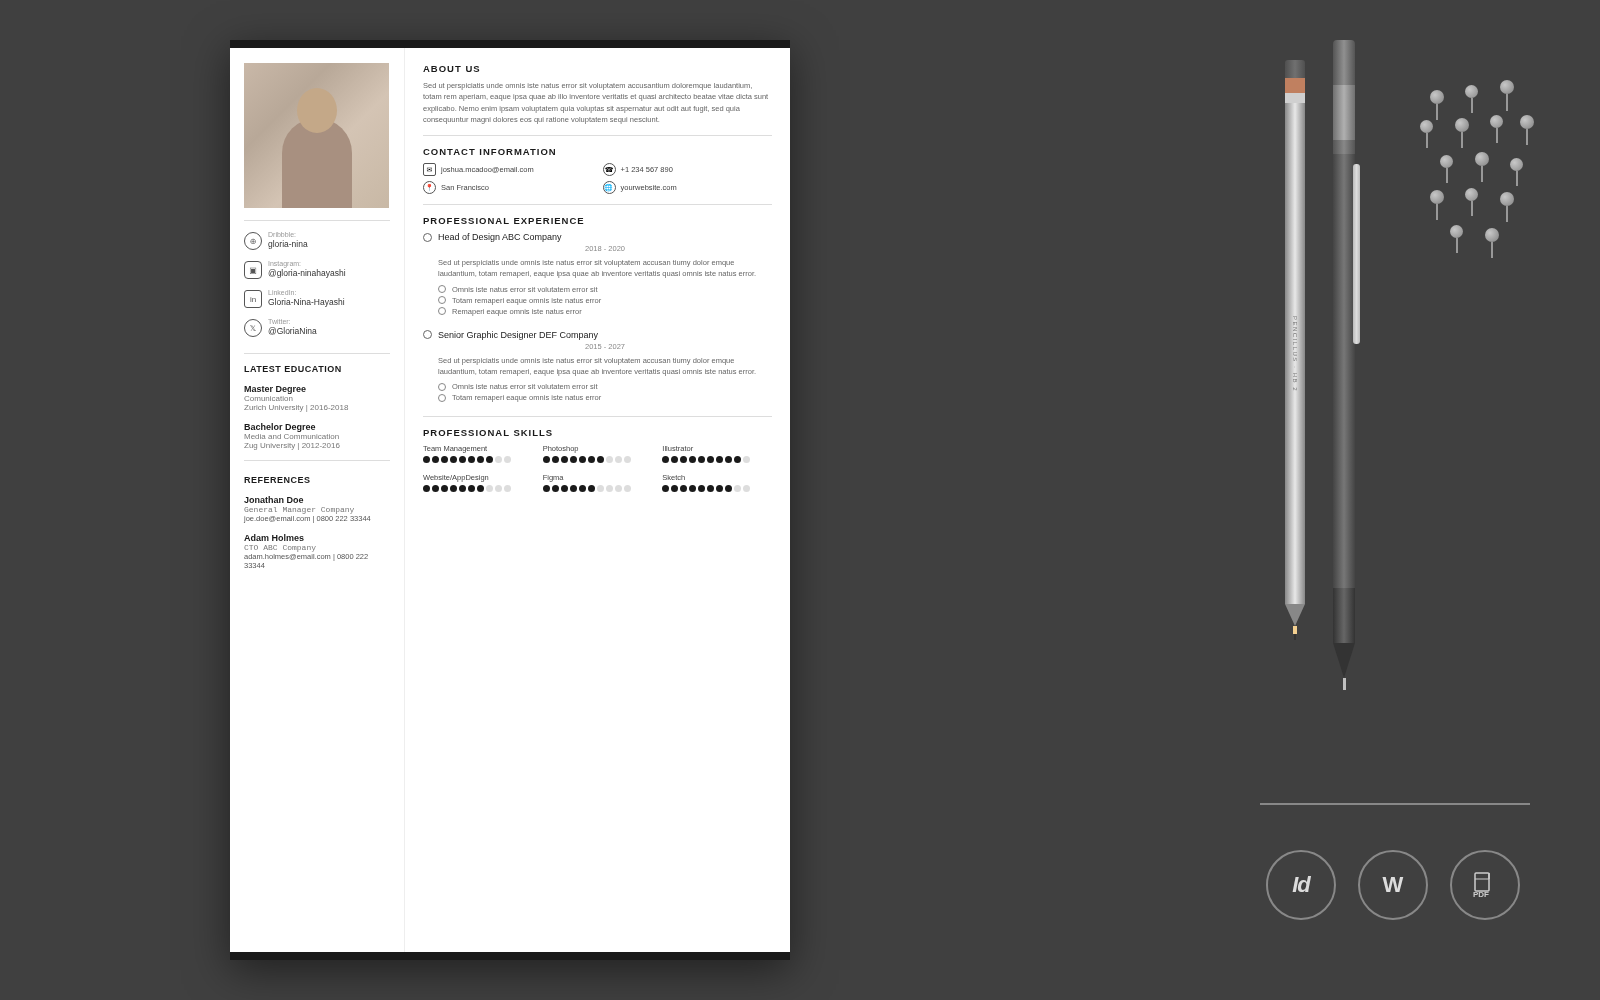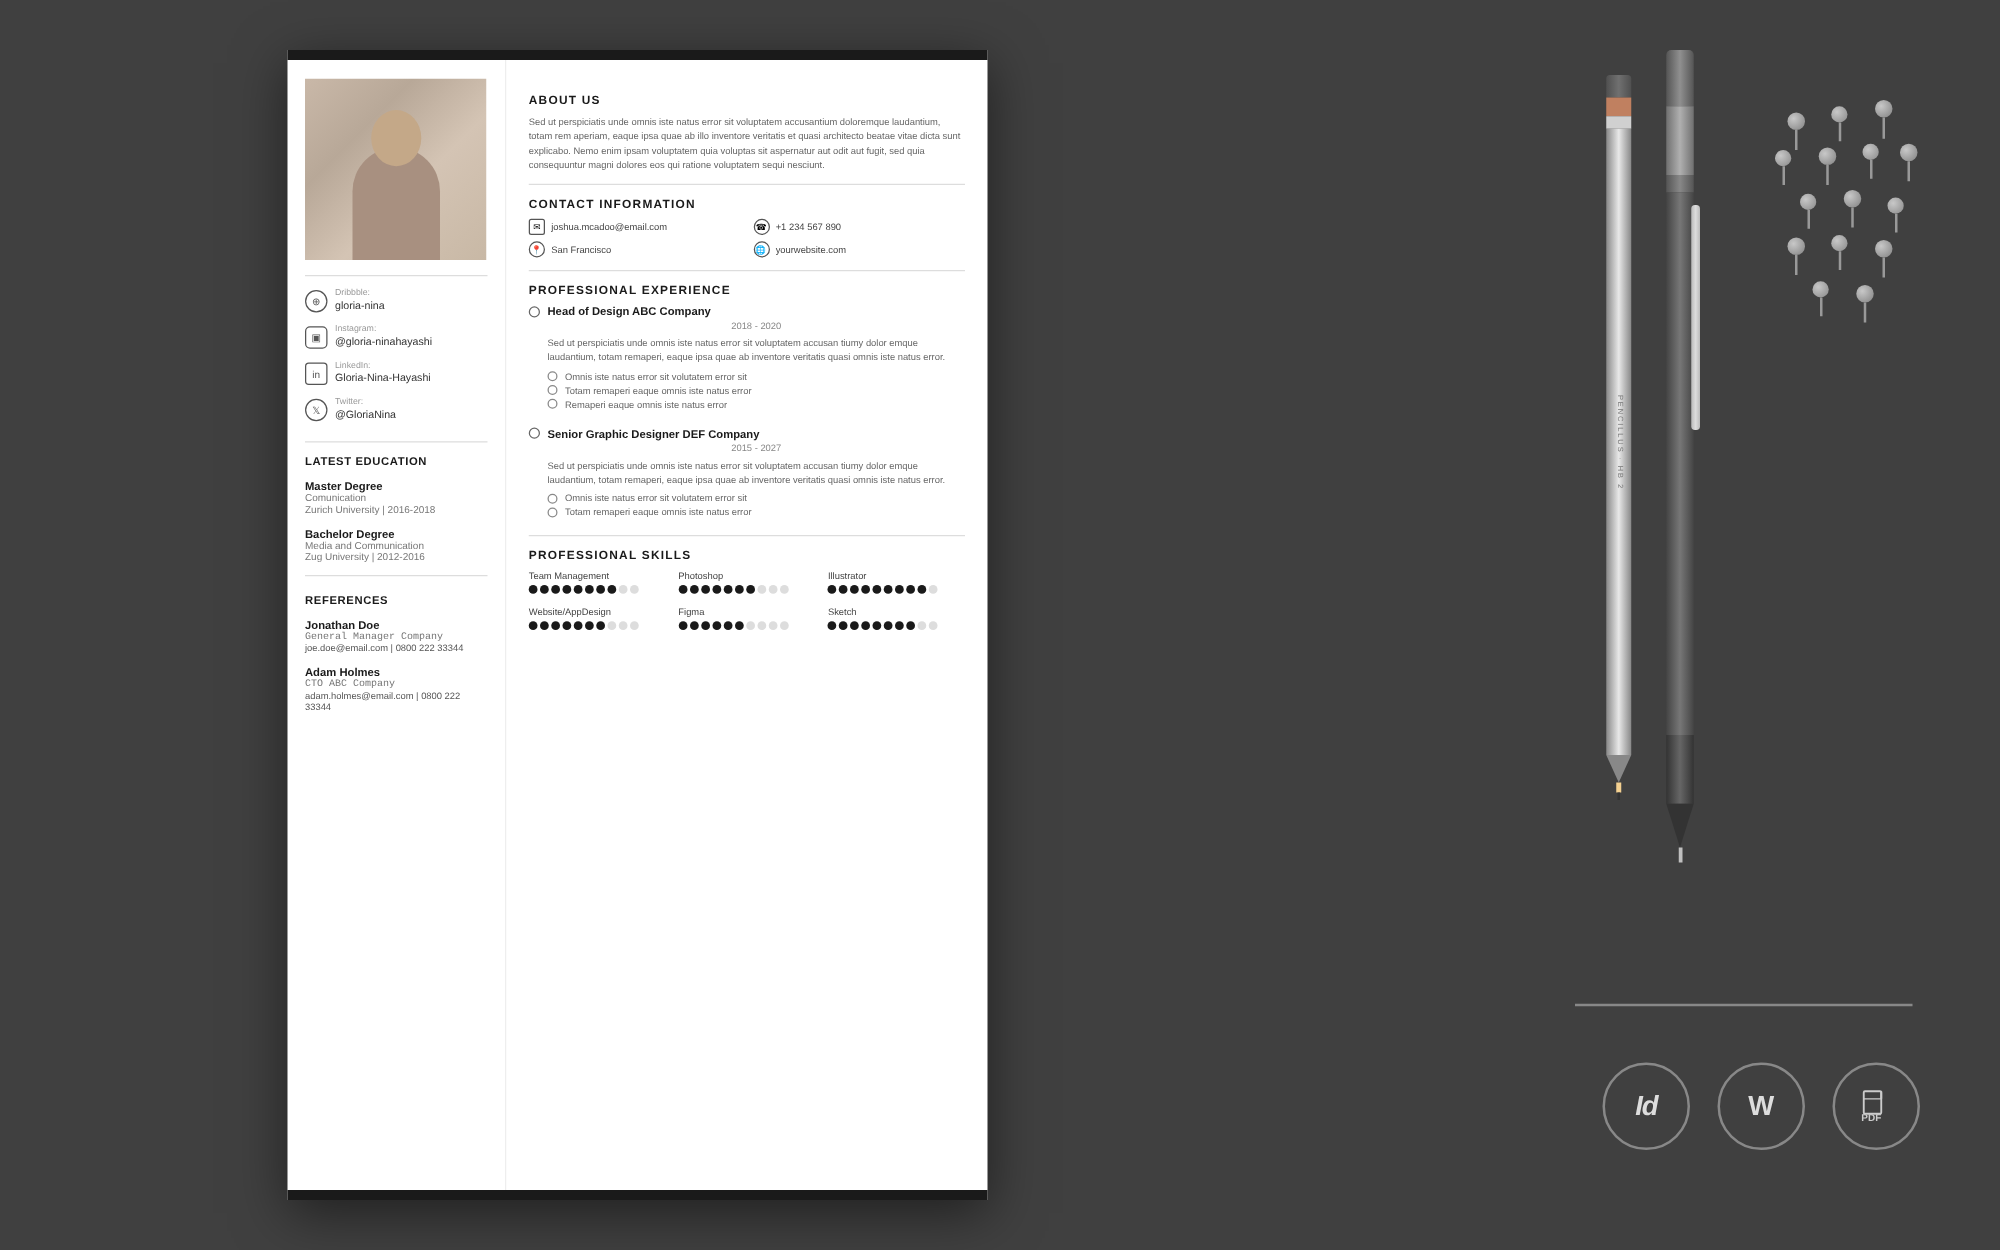--- a/index.html
+++ b/index.html
@@ -206,21 +206,21 @@
     }
 
     .ref-contact {
       font-size: 7.5px;
       color: #555;
     }
 
     
     .right-col {
       flex: 1;
-      padding: 27px 18px;
+      padding: 15px 18px;
     }
 
     .section-header {
       font-size: 9.5px;
       font-weight: 700;
       color: #1a1a1a;
       letter-spacing: 1px;
       text-transform: uppercase;
       margin-bottom: 6px;
     }
@@ -289,21 +289,21 @@
     .exp-circle {
       width: 9px;
       height: 9px;
       border: 1.5px solid #666;
       border-radius: 50%;
       flex-shrink: 0;
     }
 
     .exp-title {
       font-size: 9px;
-      font-weight: 700;
+      font-weight: 400;
       color: #1a1a1a;
     }
 
     .exp-date {
       font-size: 7.5px;
       color: #888;
       margin-left: 15px;
       margin-bottom: 4px;
       text-align: center;
     }
@@ -734,21 +734,21 @@
     <div style="width:2px; height:15px; background:#999;"></div>
   </div>
   <div style="position:absolute; top:148px; left:75px; display:flex; flex-direction:column; align-items:center;">
     <div style="width:14px; height:14px; background:radial-gradient(circle at 35% 35%,#c8c8c8,#808080); border-radius:50%;"></div>
     <div style="width:2px; height:16px; background:#999;"></div>
   </div>
 </div>
 
 <div style="position:absolute; right:70px; bottom:195px; width:270px; height:2px; background:#888;"></div>
 
-<div style="position:absolute; right:64px; bottom:80px; display:flex; gap:22px; align-items:center;">
+<div style="position:absolute; right:80px; bottom:80px; display:flex; gap:22px; align-items:center;">
   <div class="app-icon" style="font-style:italic; font-size:22px; letter-spacing:-1px;">
     <span>Id</span>
   </div>
   <div class="app-icon" style="font-size:22px;">
     <span>W</span>
   </div>
   <div class="app-icon" style="font-size:16px;">
     <svg width="28" height="28" viewBox="0 0 28 28">
       <rect x="4" y="2" width="14" height="18" rx="1" fill="none" stroke="#ccc" stroke-width="1.5"></rect>
       <line x1="4" y1="8" x2="18" y2="8" stroke="#ccc" stroke-width="1"></line>

